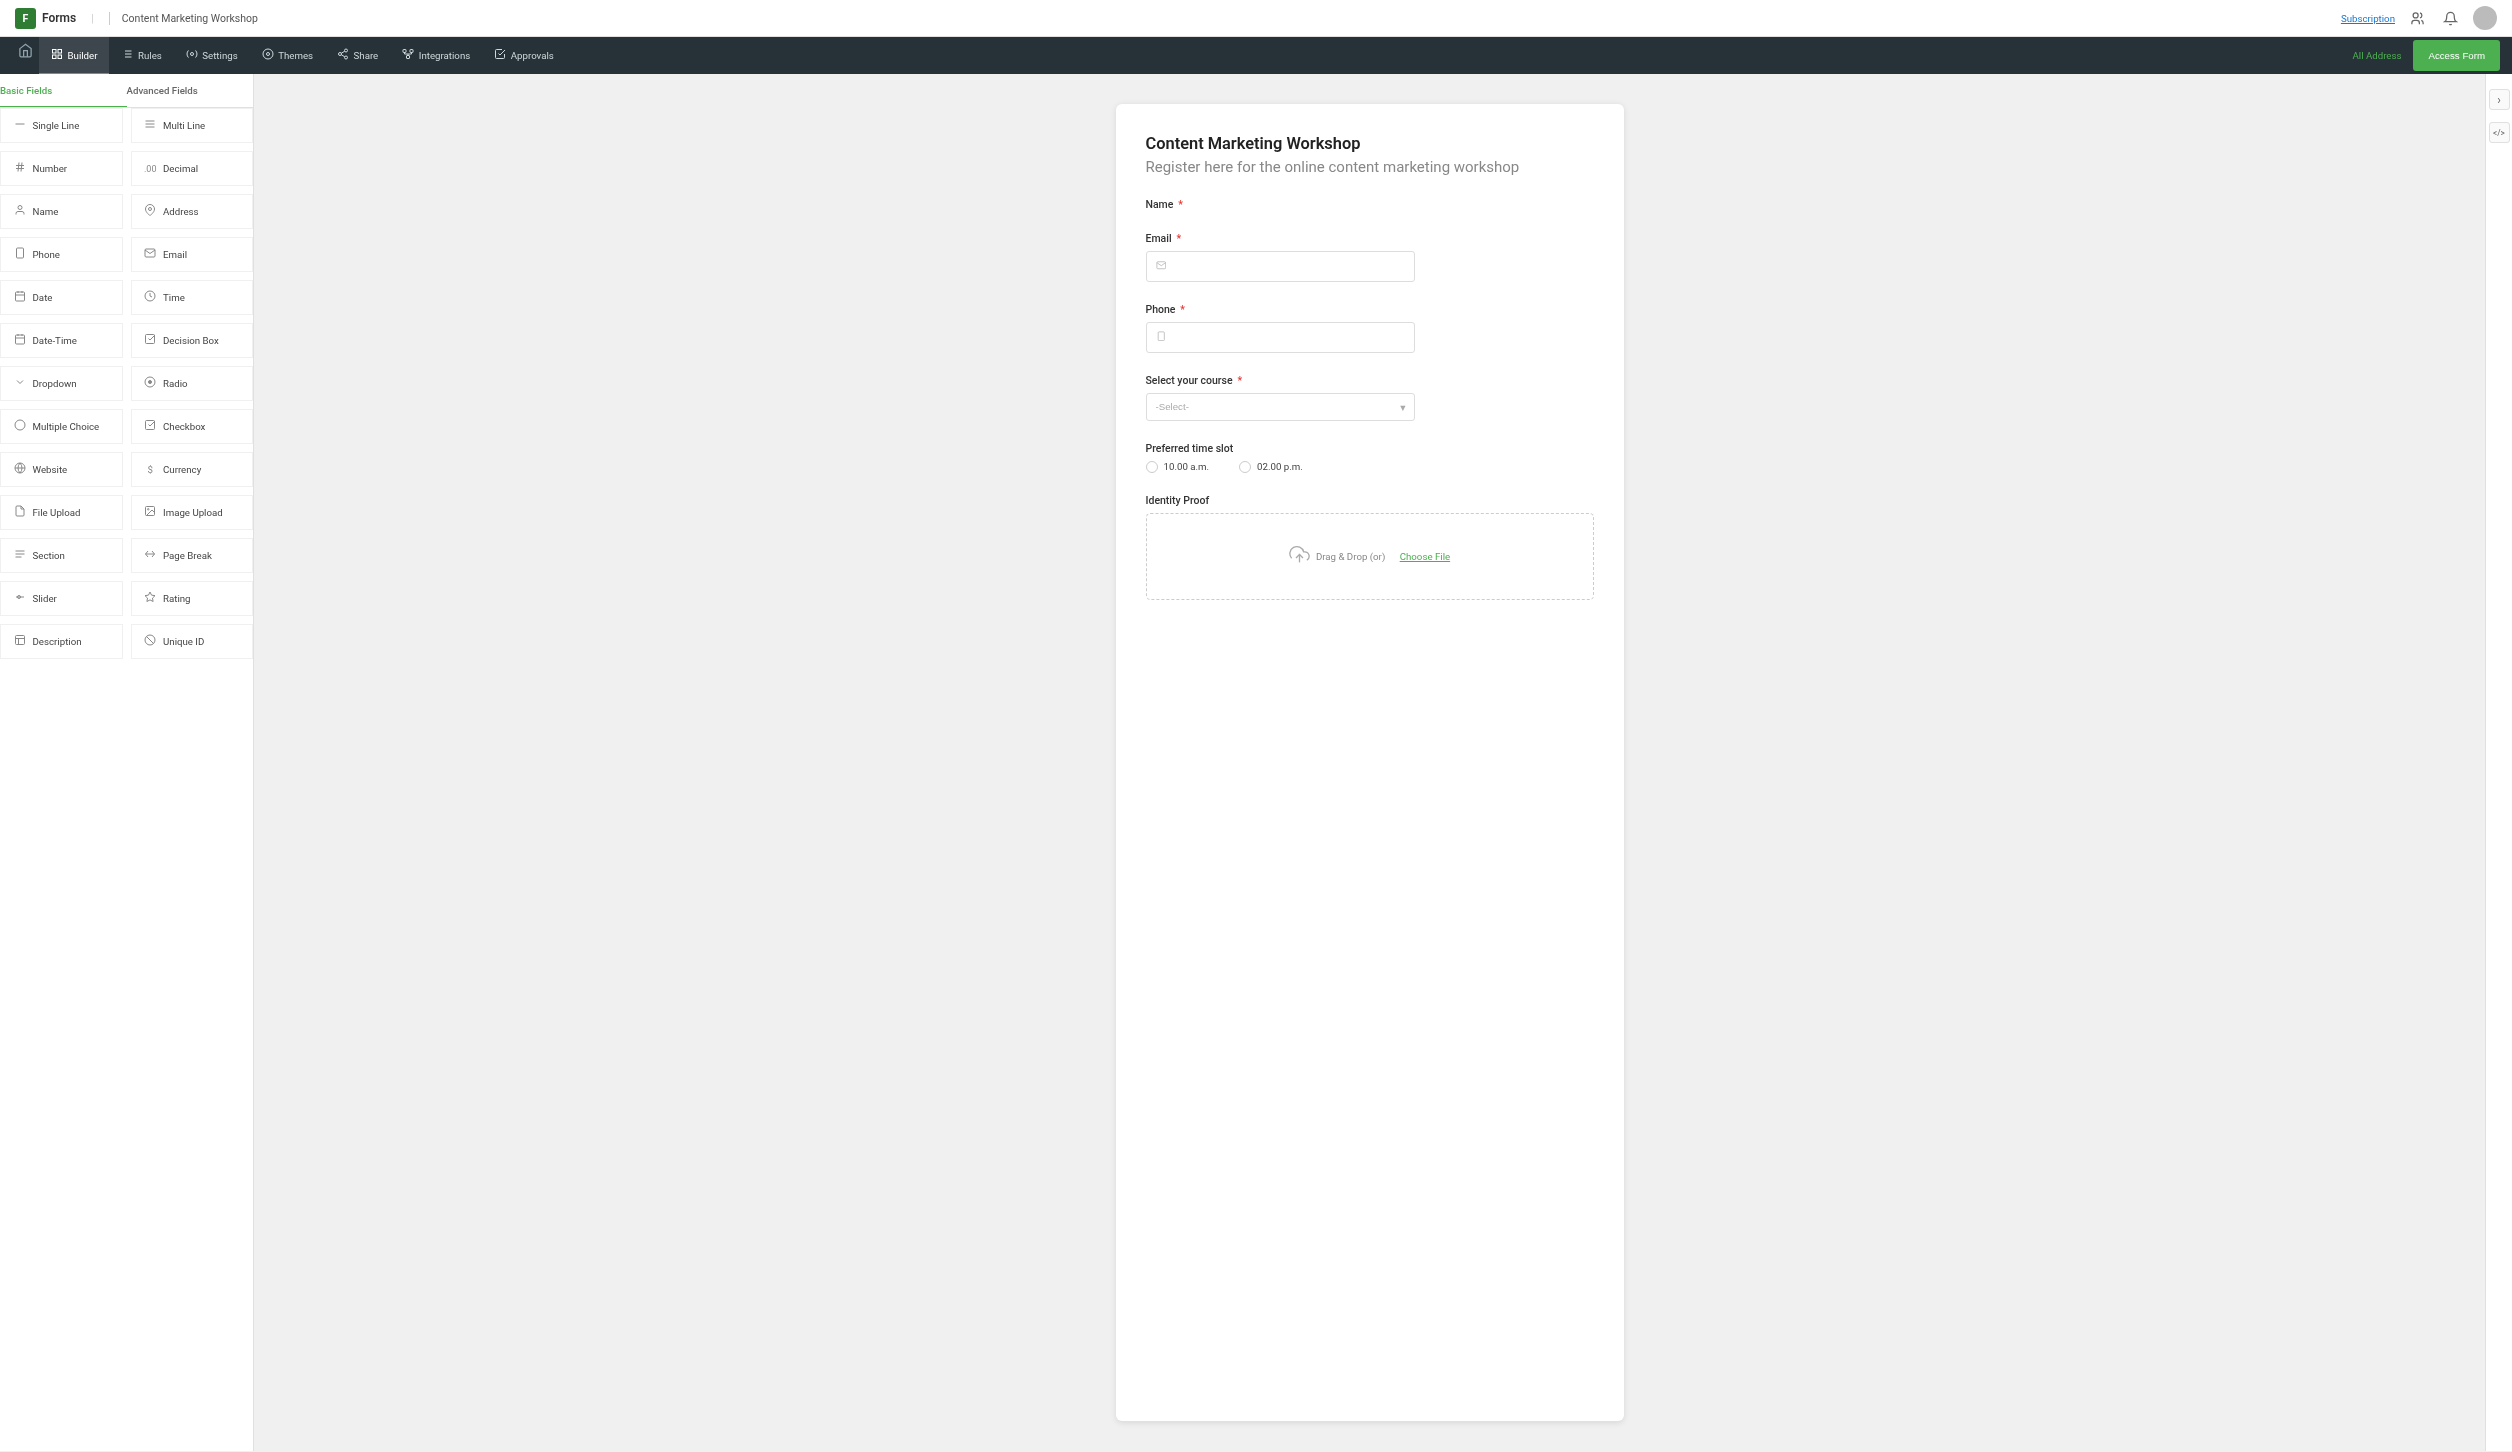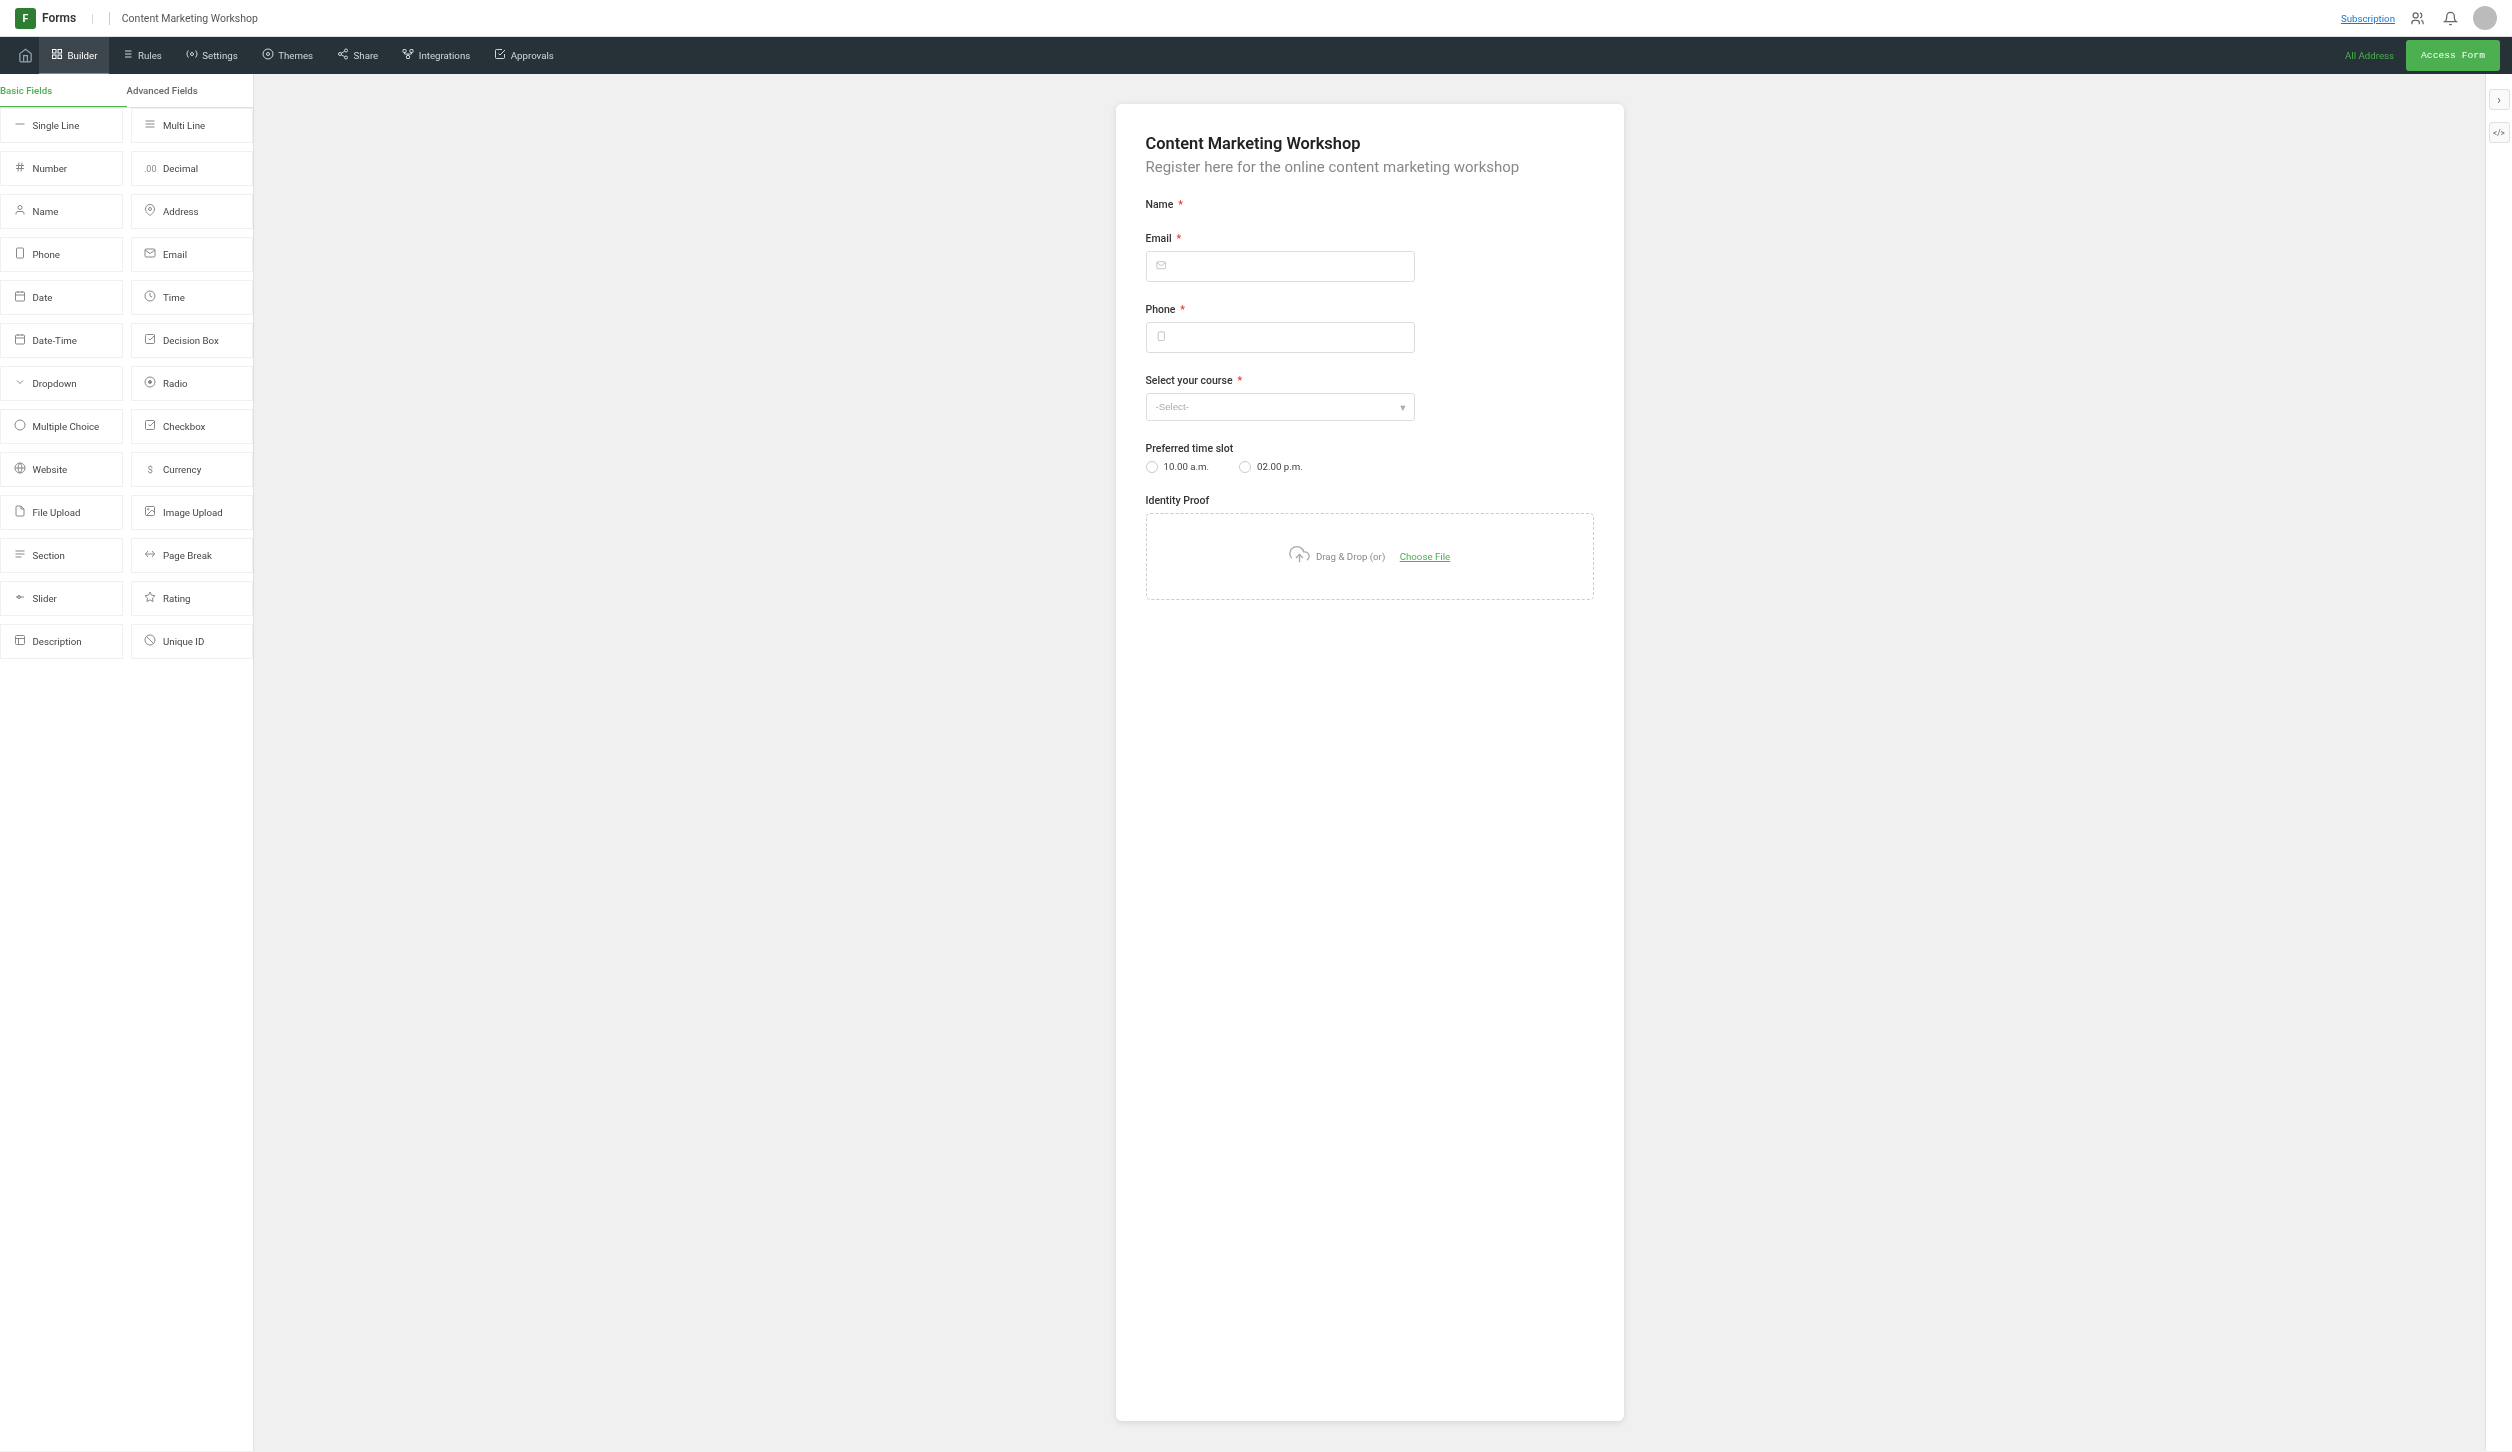--- a/index.html
+++ b/index.html
@@ -14,34 +14,34 @@
     .logo-icon { width: 21px; height: 21px; background: #2e7d32; border-radius: 3px; display: flex; align-items: center; justify-content: center; color: #fff; font-size: 10.5px; font-weight: bold; }
     .app-name { font-size: 12px; font-weight: 600; color: #333; }
     .page-title { font-size: 10.5px; color: #555; border-left: 0.7px solid #ccc; padding-left: 12px; }
     .top-bar-right { margin-left: auto; display: flex; align-items: center; gap: 12px; }
     .subscription-link { color: #1976d2; text-decoration: underline; font-size: 9.7px; cursor: pointer; }
     .top-bar-icon { width: 21px; height: 21px; display: flex; align-items: center; justify-content: center; cursor: pointer; color: #666; font-size: 13.5px; }
     .avatar { width: 24px; height: 24px; border-radius: 50%; background: #bbb; display: flex; align-items: center; justify-content: center; color: #fff; font-size: 10.5px; cursor: pointer; }
 
     
     .nav-bar {
-      display: flex; align-items: center; background: #263238; height: 37px; padding: 0 12px;
+      display: flex; background: #263238; height: 37px; padding: 0 12px;
     }
     .nav-home { width: 27px; height: 27px; display: flex; align-items: center; justify-content: center; color: #90a4ae; cursor: pointer; font-size: 13.5px; }
     .nav-item {
       display: flex; align-items: center; gap: 4.5px; padding: 0 12px; height: 37px;
       color: #cfd8dc; font-size: 9.7px; cursor: pointer; border-bottom: 1.5px solid transparent;
     }
     .nav-item.active { background: rgba(255,255,255,0.1); border-bottom: 1.5px solid #4caf50; color: #fff; }
     .nav-item-icon { font-size: 10.5px; }
     .nav-right { margin-left: auto; display: flex; align-items: center; gap: 12px; }
     .all-entries-link { color: #4caf50; font-size: 9.7px; cursor: pointer; }
     .access-form-btn {
       background: #4caf50; color: #fff; border: none; padding: 10px 15px;
-      border-radius: 3px; font-size: 9.7px; cursor: pointer; font-weight: 500; font-family: Liberation Mono, monospace;
+      border-radius: 3px; font-size: 9.7px; cursor: pointer; font-weight: 500;
     }
 
     
     .main-layout { display: flex; height: calc(100vh - 75px); overflow: hidden; }
 
     
     .left-panel { width: 254px; background: #fff; border-right: 0.7px solid #e0e0e0; display: flex; flex-direction: column; overflow-y: auto; }
     .field-tabs { display: flex; border-bottom: 0.7px solid #e0e0e0; }
     .field-tab {
       flex: 1; padding: 10.5px 0; text-align: left; font-size: 9.7px; font-weight: 500;

